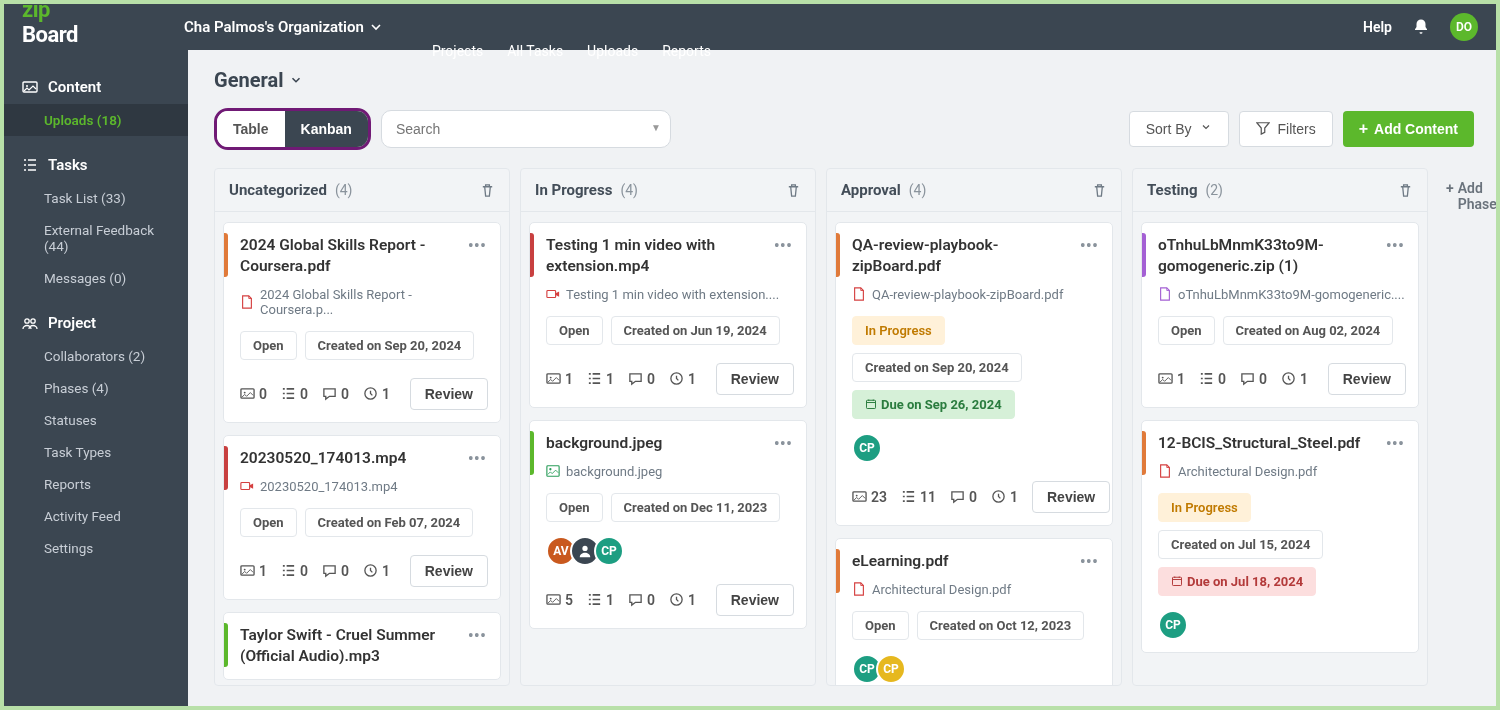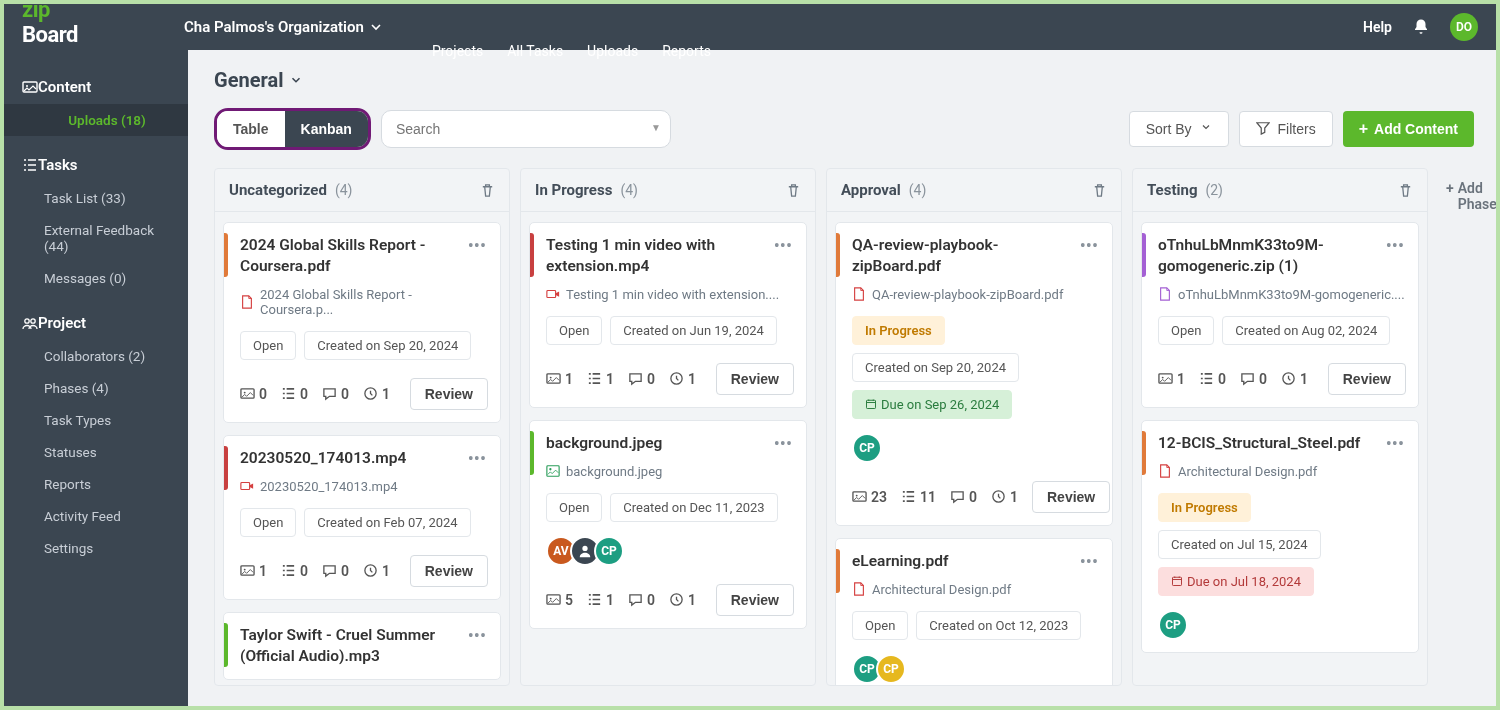--- a/index.html
+++ b/index.html
@@ -9,23 +9,23 @@
 .logo .zip { color:#5cb82c; }
 .logo .board { color:#fff; }
 .org-name { font-weight:600; font-size:15px; display:flex; align-items:center; gap:4px; cursor:pointer; }
 .nav-links { display:flex; gap:24px; margin-left:48px;margin-top:47px; }
 .nav-links a { color:#fff; text-decoration:none; font-size:14px; }
 .header-right { margin-left:auto; display:flex; align-items:center; gap:20px;justify-content:flex-end; }
 .avatar-circle { width:28px; height:28px; border-radius:50%; background:#5cb82c; color:#fff; display:flex; align-items:center; justify-content:center; font-size:12px; font-weight:600; }
 .main { display:flex; height:calc(100% - 46px); }
 .sidebar { width:184px; background:#3b4651; color:#c8ced6; padding-top:18px; overflow-y:auto; flex-shrink:0; }
 .side-section { margin-bottom:10px; }
-.side-header { display:flex; align-items:center; padding:10px 18px 8px; font-weight:600; font-size:15px; color:#fff; }
+.side-header { display:flex; align-items:center; gap:10px; padding:10px 18px 8px; font-weight:600; font-size:15px; color:#fff; }
 .side-item { padding:8px 18px 8px 40px; font-size:13.5px; cursor:pointer; color:#c8ced6; }
-.side-item.active { background:#2f3841; color:#5cb82c; font-weight:600;text-align:center; }
+.side-item.active { background:#2f3841; color:#5cb82c; font-weight:600; }
 .content { flex:1; overflow:auto; padding:18px 0 0 26px; }
 .breadcrumb { font-size:20px; font-weight:700; color:#3b4651; display:flex; align-items:center; gap:6px; margin-bottom:16px; }
 .toolbar { display:flex; align-items:center; gap:10px; margin-bottom:18px; }
 .view-toggle { display:flex; border:3px solid #701a75; border-radius:14px; overflow:hidden; }
 .view-btn { padding:10px 16px; font-size:14px; background:#fff; border:none; cursor:pointer; font-weight:600; color:#555; }
 .view-btn.active { background:#3b4651; color:#fff; }
 .search-wrap { position:relative; width:290px; }
 .search-wrap input { width:100%; padding:10px 30px 10px 14px; border:1px solid #d6dbe0; border-radius:10px; font-size:14px; color:#666; }
 .search-wrap .chev { position:absolute; right:10px; top:12px; color:#999; font-size:10px; }
 .toolbar-right { margin-left:auto; display:flex; gap:10px; padding-right:22px; }
@@ -41,21 +41,21 @@
 .col-body::-webkit-scrollbar { width:7px; }
 .col-body::-webkit-scrollbar-thumb { background:#c0c6cc; border-radius:4px; }
 .card { background:#fff; border:1px solid #e3e7eb; border-radius:5px; padding:12px 12px 12px 16px; margin-bottom:12px; position:relative; }
 .card-bar { position:absolute; left:0; top:10px; bottom:auto; height:44px; width:4px; border-radius:0 3px 3px 0; }
 .card-title-row { display:flex; align-items:flex-start; gap:6px; }
 .card-title { font-weight:600; font-size:15.5px; color:#333; line-height:1.35; flex:1; word-break:break-word; }
 .dots { color:#8a939c; font-size:18px; cursor:pointer; padding:0 2px; }
 .file-row { display:flex; align-items:center; gap:6px; margin-top:10px; font-size:13px; color:#6f7a85; }
 .file-ico { font-size:12px; }
 .pill-row { margin-top:14px; display:flex; flex-wrap:wrap; gap:8px; }
-.pill { padding:6px 12px; border:1px solid #e3e7eb; border-radius:4px; font-size:13px; font-weight:400; color:#555; background:#fff; cursor:pointer; }
+.pill { padding:6px 12px; border:1px solid #e3e7eb; border-radius:4px; font-size:13px; font-weight:700; color:#555; background:#fff; cursor:pointer; }
 .pill.nobtn { cursor:default; }
 .pill-warn { background:#fff1d9; border-color:#fff1d9; color:#c07a00; font-weight:600; }
 .pill-due { background:#d6f0d8; border-color:#d6f0d8; color:#2a7c3e; }
 .pill-overdue { background:#fcdede; border-color:#fcdede; color:#b33a3a; }
 .stats-row { display:flex; align-items:center; gap:14px; margin-top:18px; color:#555; font-size:14px; }
 .stat { display:flex; align-items:center; gap:4px; font-weight:600; }
 .stat svg { width:15px; height:15px; }
 .review-btn { margin-left:auto; padding:7px 14px; border:1px solid #d6dbe0; background:#fff; border-radius:4px; font-size:14px; font-weight:600; color:#444; cursor:pointer; }
 .avatars { display:flex; margin-top:14px; }
 .av { width:30px; height:30px; border-radius:50%; display:flex; align-items:center; justify-content:center; font-size:12px; font-weight:700; color:#fff; border:2px solid #fff; margin-left:-6px; }
@@ -118,22 +118,22 @@
         <div class="side-header">
           <svg width="16" height="16" viewBox="0 0 16 16">
             <circle cx="5" cy="6" r="2.2" fill="none" stroke="#fff" stroke-width="1.3"></circle>
             <circle cx="11" cy="6" r="2.2" fill="none" stroke="#fff" stroke-width="1.3"></circle>
             <path d="M1 14c0-2 2-3.5 4-3.5s4 1.5 4 3.5M7 14c0-2 2-3.5 4-3.5s4 1.5 4 3.5" fill="none" stroke="#fff" stroke-width="1.3"></path>
           </svg>
           <span>Project</span>
         </div>
         <div class="side-item">Collaborators (2)</div>
         <div class="side-item">Phases (4)</div>
+        <div class="side-item">Statuses</div>
         <div class="side-item">Task Types</div>
-        <div class="side-item">Statuses</div>
         <div class="side-item">Reports</div>
         <div class="side-item">Activity Feed</div>
         <div class="side-item">Settings</div>
       </div>
     </div>
 
   <div class="content">
     <div class="breadcrumb">
       <span>General</span>
       <svg width="14" height="14" viewBox="0 0 16 16">

